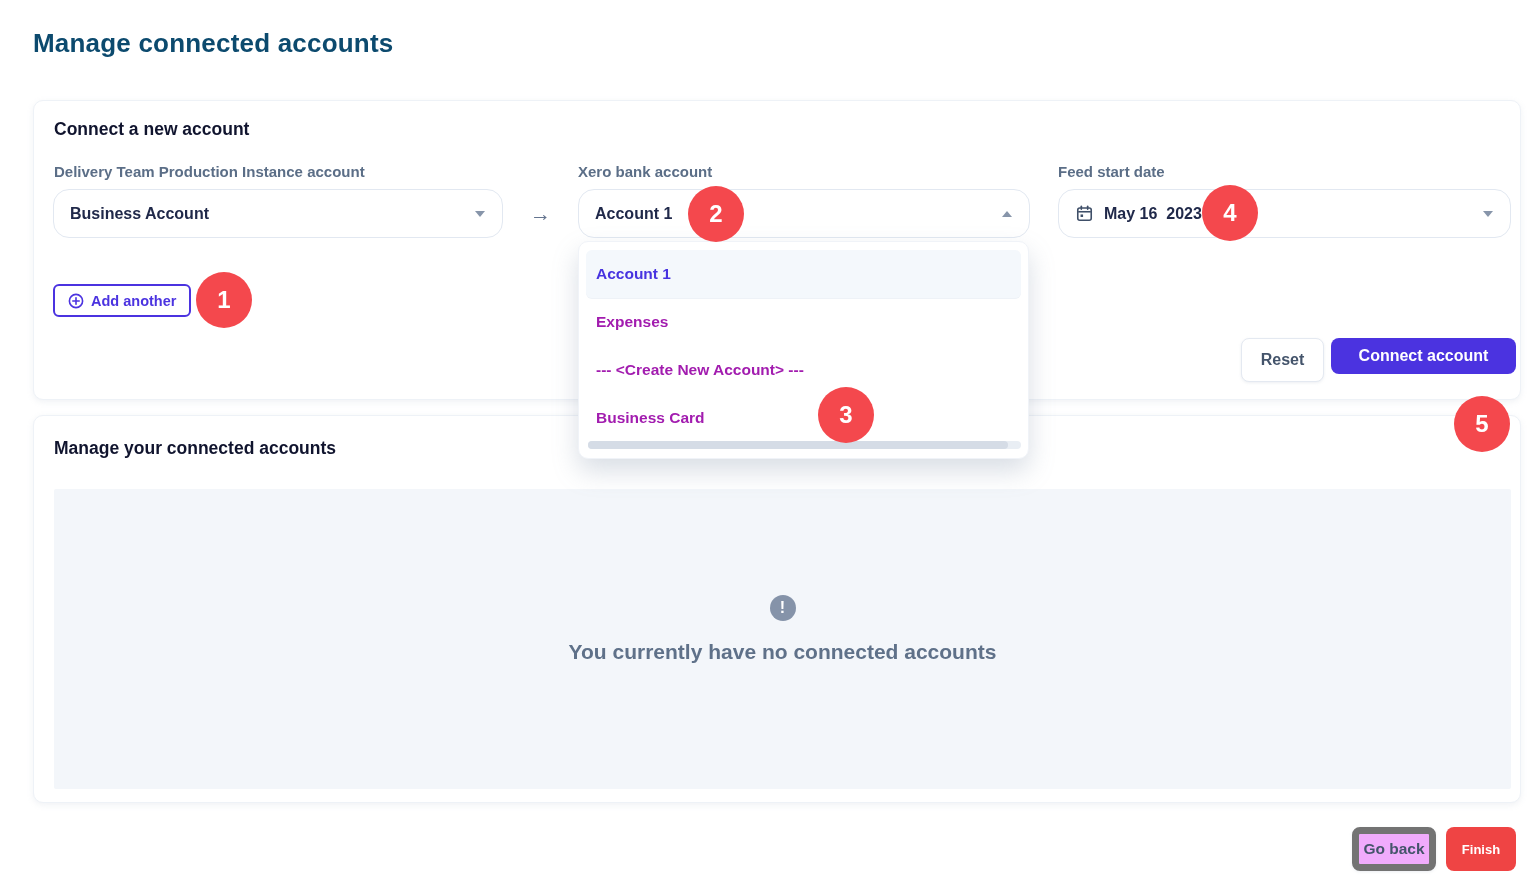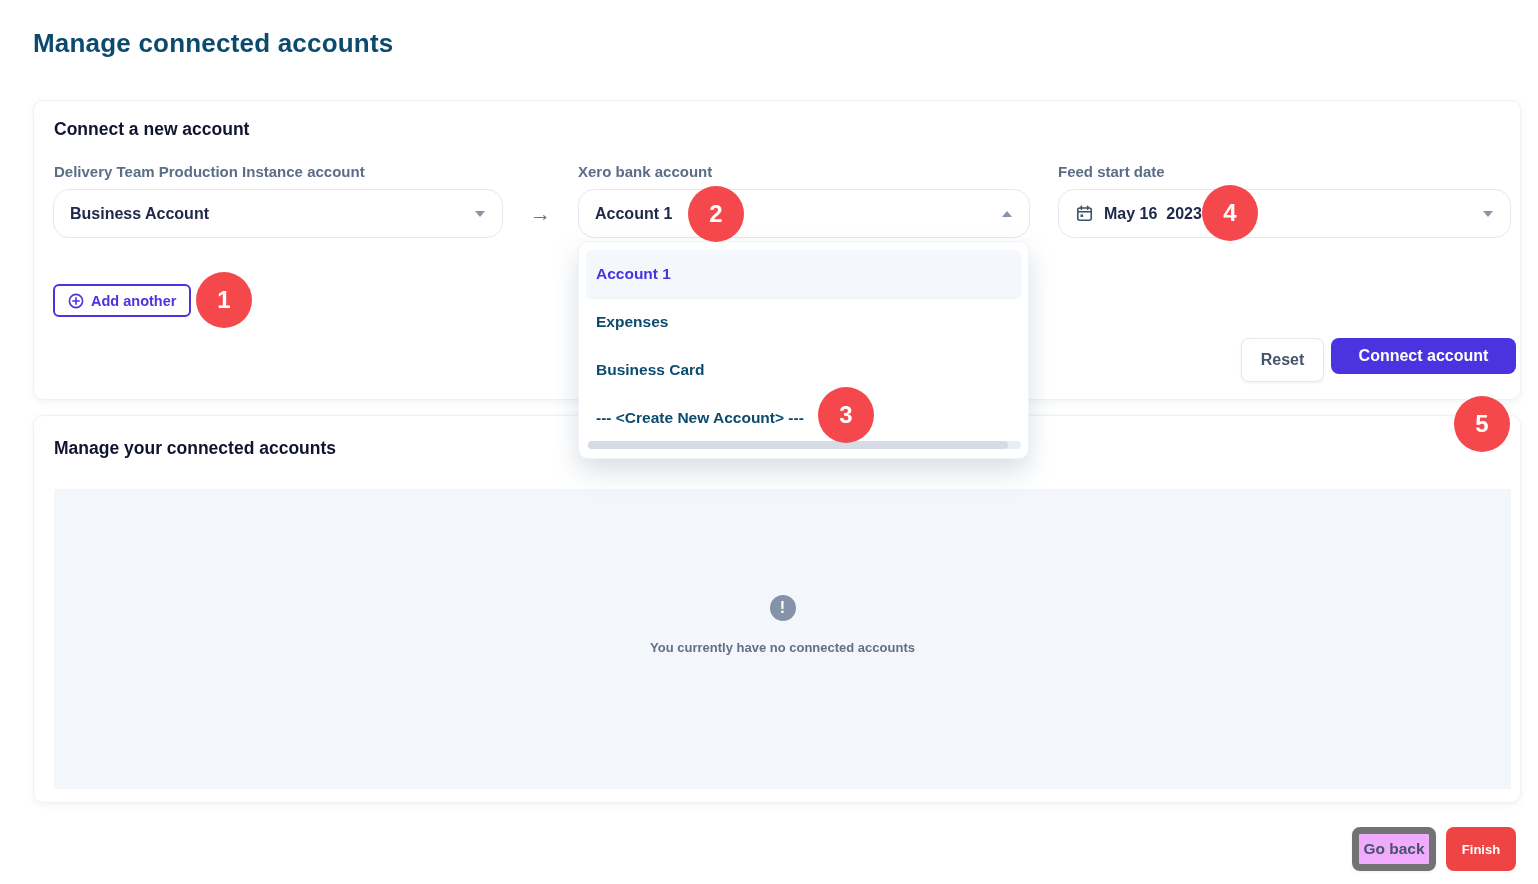--- a/index.html
+++ b/index.html
@@ -79,21 +79,21 @@
 
   
   .dropdown {
     position: absolute; left: 578px; top: 241px; width: 451px; height: 218px;
     background: #fff; border: 1px solid #f0f3f8; border-radius: 10px;
     box-shadow: 0 12px 26px rgba(120,135,160,0.28); z-index: 10; padding-top: 8px;
   }
   .dd-option {
     height: 48px; margin: 0 7px; padding-left: 10px;
     display: flex; align-items: center;
-    font-size: 15.5px; font-weight: 600; color: #0c4a6e; cursor: pointer;
+    font-size: 15.5px; font-weight: 600; color: #a21caf; cursor: pointer;
   }
   .dd-option.selected {
     background: #f4f8fc; border-radius: 6px; color: #4733e0;
     box-shadow: 0 1px 0 #eef2f7;
   }
   .dd-scrollbar {
     position: absolute; left: 9px; bottom: 9px; width: 433px; height: 8px;
     background: #e9eef4; border-radius: 4px; cursor: pointer;
   }
   .dd-scroll-thumb {
@@ -107,21 +107,21 @@
     background: #f3f6fa; border-radius: 2px;
   }
   .empty-icon {
     position: absolute; left: calc(50% - 13px); top: 106px;
     width: 26px; height: 26px; border-radius: 50%; background: #8593a9;
     display: flex; align-items: center; justify-content: center;
     color: #fff; font-size: 16px; font-weight: 700;
   }
   .empty-text {
     position: absolute; top: 151px; left: 0; width: 100%; text-align: center;
-    font-size: 13px; font-weight: 700; color: #5f7189;
+    font-size: 21px; font-weight: 700; color: #5f7189;
   }
 
   
   .btn-goback {
     position: absolute; left: 1352px; top: 827px; width: 84px; height: 44px;
     background: #f0abfc; border: 7px solid #737373; box-shadow: 0 1px 3px rgba(150,160,185,0.18);
     color: #44546b; font-size: 15.5px; font-weight: 700;
   }
   .btn-finish {
     position: absolute; left: 1446px; top: 827px; width: 70px; height: 44px;
@@ -191,22 +191,22 @@
       <span>Add another</span>
     </button>
 
     <button class="btn btn-reset">Reset</button>
     <button class="btn btn-connect">Connect account</button>
   </section>
 
   <div class="dropdown">
     <div class="dd-option selected">Account 1</div>
     <div class="dd-option">Expenses</div>
+    <div class="dd-option">--- &lt;Create New Account&gt; ---</div>
     <div class="dd-option">Business Card</div>
-    <div class="dd-option">--- &lt;Create New Account&gt; ---</div>
     <div class="dd-scrollbar">
       <div class="dd-scroll-thumb"></div>
     </div>
   </div>
 
   <section class="card card-manage">
     <h2 class="card-title">Manage your connected accounts</h2>
     <div class="empty-panel">
       <div class="empty-icon">!</div>
       <div class="empty-text">You currently have no connected accounts</div>

